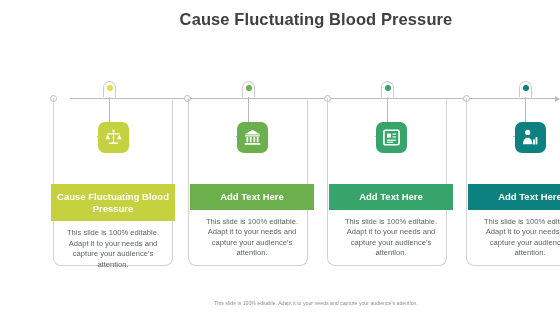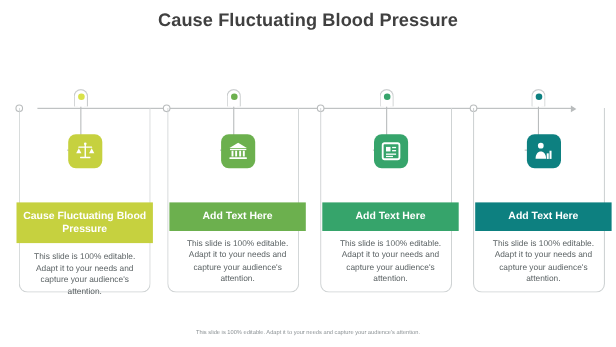--- a/index.html
+++ b/index.html
@@ -3,21 +3,21 @@
 <meta charset="utf-8">
 <style>
   html,body{margin:0;padding:0;}
   body{
     width:560px;height:315px;
     background:#ffffff;
     font-family:"Liberation Sans", sans-serif;
     overflow:hidden;
     position:relative;
   }
-  #slide{position:relative;width:508px;height:315px;}
+  #slide{position:relative;width:508px;height:315px;margin-left:36px;}
 
   
   .title{
     position:absolute;top:10px;left:0;width:560px;
     text-align:center;
     font-size:16.5px;font-weight:bold;color:#404040;
     letter-spacing:.1px;
   }
 
   

